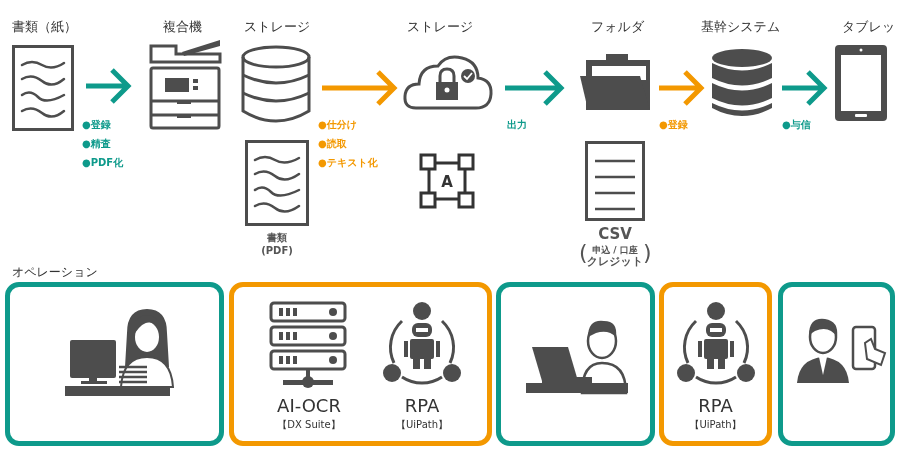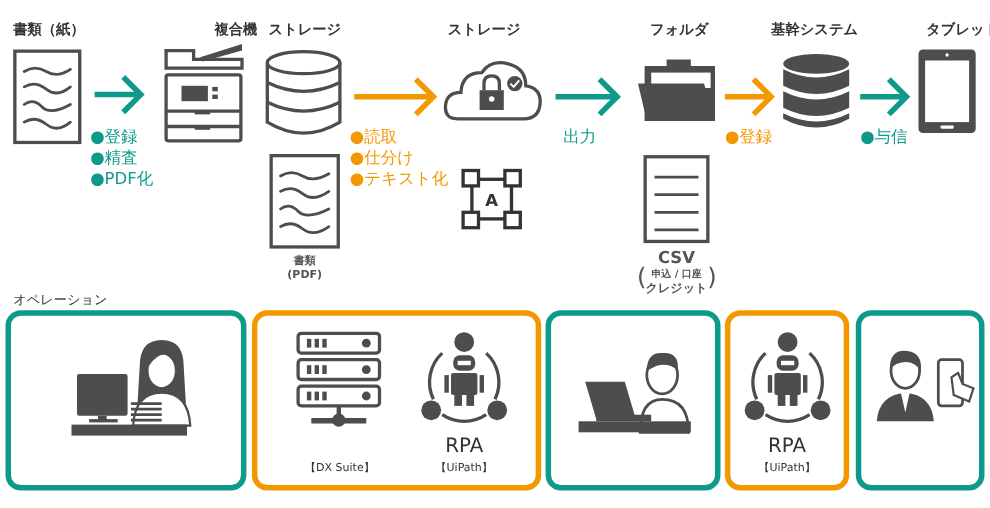--- a/index.html
+++ b/index.html
@@ -1,34 +1,34 @@
 <!DOCTYPE html>
 <html><head>
 <meta charset="utf-8">
 <style>
   html,body{margin:0;padding:0;background:#fff;}
   body{width:900px;height:462px;position:relative;overflow:hidden;font-family:"DejaVu Sans",sans-serif;color:#333;}
   .abs{position:absolute;}
-  .title{font-size:13px;font-weight:bold;color:#333;white-space:nowrap;}
-  .note{font-size:15px;line-height:19px;white-space:nowrap;}
+  .title{font-size:13px;font-weight:normal;color:#333;white-space:nowrap;}
+  .note{font-size:10px;line-height:19px;white-space:nowrap;font-weight:bold;}
   .teal{color:#0e9a8b;}
   .orange{color:#f39800;}
   .sub{font-size:10px;text-align:center;color:#555;line-height:12px;}
   .box{position:absolute;border-radius:14px;border:5px solid;box-sizing:border-box;background:#fff;}
   .bteal{border-color:#0e9a8b;}
   .borange{border-color:#f39800;}
   .lbl{font-size:18px;text-align:center;color:#333;}
   .lbl2{font-size:10px;text-align:center;color:#333;}
   svg{position:absolute;overflow:visible;}
 </style>
 </head>
 <body>
 
 <div class="abs title" style="left:12px;top:18px;">書類（紙）</div>
-<div class="abs title" style="left:163px;top:18px;margin-left:32px;">複合機</div>
+<div class="abs title" style="left:163px;top:18px;">複合機</div>
 <div class="abs title" style="left:244px;top:18px;">ストレージ</div>
 <div class="abs title" style="left:407px;top:18px;">ストレージ</div>
 <div class="abs title" style="left:591px;top:18px;">フォルダ</div>
 <div class="abs title" style="left:701px;top:18px;">基幹システム</div>
 <div class="abs title" style="left:826px;top:18px;margin-left:16px;">タブレット</div>
 
 <svg style="left:12px;top:45px;" width="62" height="86">
   <rect x="1.5" y="1.5" width="59" height="83" fill="none" stroke="#4d4d4d" stroke-width="3"></rect>
   <g fill="none" stroke="#4d4d4d" stroke-width="2.5" stroke-linecap="round">
     <path d="M10 20 Q20 14 30 20 T52 18"></path>
@@ -80,22 +80,22 @@
     <path d="M10 66 Q20 60 30 68 T54 66"></path>
   </g>
 </svg>
 <div class="abs sub" style="left:245px;top:232px;width:64px;font-weight:bold;">書類</div>
 <div class="abs sub" style="left:245px;top:245px;width:64px;font-weight:bold;">(PDF)</div>
 
 <svg style="left:320px;top:66px;" width="80" height="40">
   <path d="M2 22 H74 M58 6 L74 22 L58 38" fill="none" stroke="#f39800" stroke-width="5"></path>
 </svg>
 <div class="abs note orange" style="left:318px;top:115px;">
+  <div>●仕分け</div>
   <div>●読取</div>
-  <div>●仕分け</div>
   <div>●テキスト化</div>
 </div>
 
 <svg style="left:419px;top:153px;" width="56" height="56">
   <g fill="none" stroke="#333" stroke-width="3">
     <rect x="10" y="10" width="36" height="36"></rect>
     <rect x="2" y="2" width="14" height="14" fill="#fff"></rect>
     <rect x="40" y="2" width="14" height="14" fill="#fff"></rect>
     <rect x="2" y="40" width="14" height="14" fill="#fff"></rect>
     <rect x="40" y="40" width="14" height="14" fill="#fff"></rect>
@@ -207,20 +207,21 @@
         <circle cx="64" cy="35" r="4"></circle>
       <rect x="10" y="55" width="4" height="8"></rect>
         <rect x="17" y="55" width="4" height="8"></rect>
         <rect x="24" y="55" width="4" height="8"></rect>
         <circle cx="64" cy="59" r="4"></circle>
       <rect x="37" y="68" width="4" height="10"></rect>
         <rect x="14" y="79" width="50" height="5"></rect>
         <circle cx="39" cy="81" r="6"></circle>
     </g>
   </svg>
+  <div class="abs lbl" style="left:20px;top:108px;width:110px;">AI-OCR</div>
   <div class="abs lbl2" style="left:20px;top:131px;width:110px;">【DX Suite】</div>
   <svg style="left:148px;top:14px;" width="80" height="86">
     <g id="rpa1">
     <path d="M20 20 A36 36 0 0 0 12 62 M68 62 A36 36 0 0 0 60 20 M20 76 A36 36 0 0 0 60 76" fill="none" stroke="#4d4d4d" stroke-width="3"></path>
     <circle cx="40" cy="10" r="9" fill="#4d4d4d"></circle>
         <circle cx="10" cy="72" r="9" fill="#4d4d4d"></circle>
         <circle cx="70" cy="72" r="9" fill="#4d4d4d"></circle>
     <rect x="30" y="22" width="20" height="14" rx="6" fill="#4d4d4d"></rect>
         <rect x="34" y="27" width="12" height="4" fill="#fff"></rect>
     <rect x="28" y="38" width="24" height="20" rx="2" fill="#4d4d4d"></rect>

